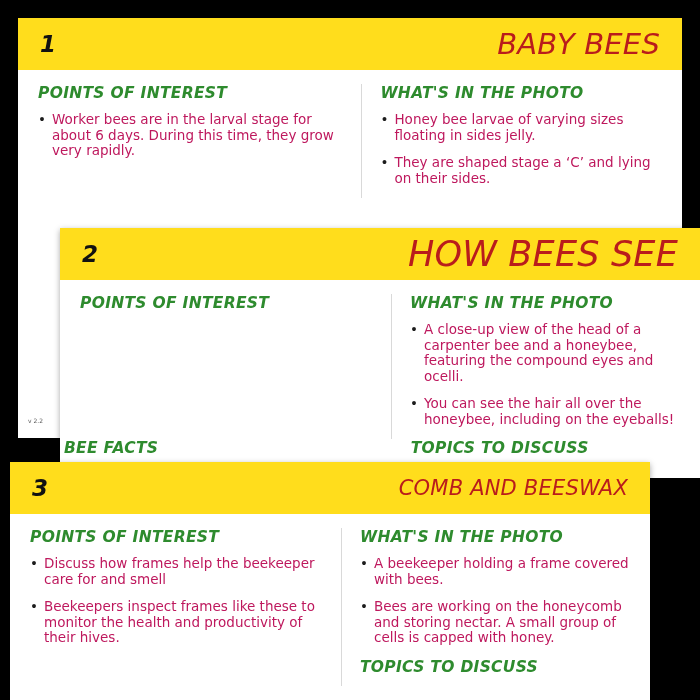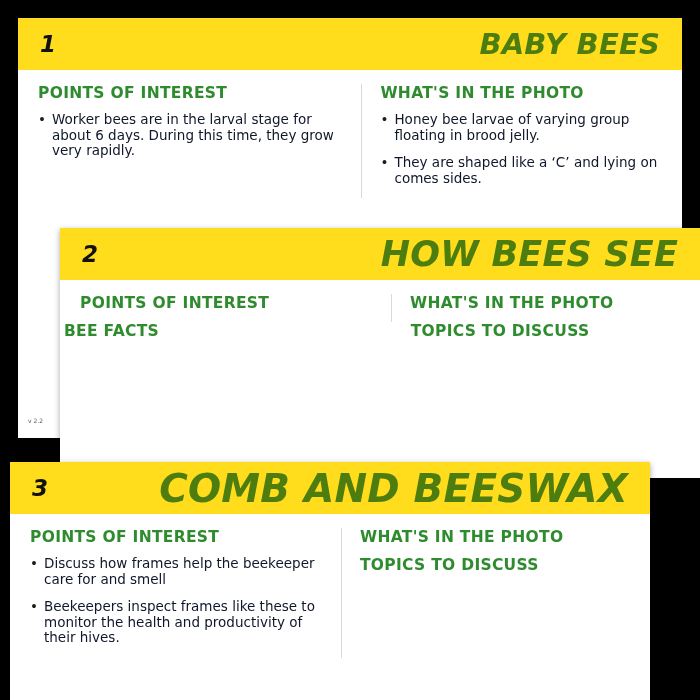--- a/index.html
+++ b/index.html
@@ -32,23 +32,23 @@
 
   .card-number {
     font-family: "DejaVu Sans", sans-serif;
     font-weight: bold;
     font-style: italic;
     color: #111111;
   }
 
   .card-title {
     font-family: "DejaVu Sans", sans-serif;
-    font-weight: bold;
+    font-weight: normal;
     font-style: italic;
-    color: #4d7c0f;
+    color: #b91c1c;
     text-align: right;
     letter-spacing: 0.2px;
   }
 
   .card-body {
     display: flex;
     box-sizing: border-box;
   }
 
   .col {
@@ -57,31 +57,32 @@
 
   .col-left {
     border-right: 1px solid #d9d9d9;
   }
 
   .section-heading {
     color: #2e8b2e;
     font-weight: bold;
     font-family: "DejaVu Sans", sans-serif;
     letter-spacing: 0.3px;
+    font-style: italic;
   }
 
   ul.bullets {
     margin: 0;
     padding: 0;
     list-style: none;
   }
 
   ul.bullets li {
     position: relative;
-    color: #0f172a;
+    color: #be185d;
   }
 
   ul.bullets li:before {
     content: "\2022";
     position: absolute;
     left: 0;
     top: 0;
     color: #1c1c1c;
   }
 
@@ -151,21 +152,21 @@
     left: 10px;
     top: 462px;
     width: 640px;
     height: 238px;
   }
   #card-3 .card-header {
     height: 52px;
     padding: 0 22px;
   }
   #card-3 .card-number { font-size: 23px; }
-  #card-3 .card-title { font-size: 39px; }
+  #card-3 .card-title { font-size: 21px; }
   #card-3 .card-body { padding: 14px 20px 0 20px; }
   #card-3 .col-left { width: 52%; padding-right: 16px; }
   #card-3 .col-right { width: 48%; padding-left: 18px; }
   #card-3 .section-heading { font-size: 15.5px; margin-bottom: 10px; }
   #card-3 ul.bullets li {
     font-size: 13.5px;
     line-height: 15.5px;
     padding-left: 14px;
     margin-bottom: 12px;
   }
@@ -187,39 +188,43 @@
   <div class="card-body">
     <div class="col col-left">
       <div class="section-heading">POINTS OF INTEREST</div>
       <ul class="bullets">
         <li>Worker bees are in the larval stage for about 6 days. During this time, they grow very rapidly.</li>
       </ul>
     </div>
     <div class="col col-right">
       <div class="section-heading">WHAT'S IN THE PHOTO</div>
       <ul class="bullets">
-        <li>Honey bee larvae of varying group floating in brood jelly.</li>
-        <li>They are shaped like a ‘C’ and lying on comes sides.</li>
+        <li>Honey bee larvae of varying sizes floating in sides jelly.</li>
+        <li>They are shaped stage a ‘C’ and lying on their sides.</li>
       </ul>
     </div>
   </div>
   <div class="version-tag">v 2.2</div>
 </div>
 
 <div class="card" id="card-2">
   <div class="card-header">
     <div class="card-number">2</div>
     <div class="card-title">HOW BEES SEE</div>
   </div>
   <div class="card-body">
     <div class="col col-left">
       <div class="section-heading">POINTS OF INTEREST</div>
     </div>
     <div class="col col-right">
       <div class="section-heading">WHAT'S IN THE PHOTO</div>
+      <ul class="bullets">
+        <li>A close-up view of the head of a carpenter bee and a honeybee, featuring the compound eyes and ocelli.</li>
+        <li>You can see the hair all over the honeybee, including on the eyeballs!</li>
+      </ul>
     </div>
   </div>
   <div class="footer-headings">
     <div class="col col-left">
       <div class="section-heading">BEE FACTS</div>
     </div>
     <div class="col col-right">
       <div class="section-heading">TOPICS TO DISCUSS</div>
     </div>
   </div>
@@ -234,17 +239,19 @@
     <div class="col col-left">
       <div class="section-heading">POINTS OF INTEREST</div>
       <ul class="bullets">
         <li>Discuss how frames help the beekeeper care for and smell</li>
         <li>Beekeepers inspect frames like these to monitor the health and productivity of their hives.</li>
       </ul>
     </div>
     <div class="col col-right">
       <div class="section-heading">WHAT'S IN THE PHOTO</div>
       <ul class="bullets">
+        <li>A beekeeper holding a frame covered with bees.</li>
+        <li>Bees are working on the honeycomb and storing nectar. A small group of cells is capped with honey.</li>
       </ul>
       <div class="section-heading" style="margin-top:6px;">TOPICS TO DISCUSS</div>
     </div>
   </div>
 </div>
 
 </body></html>

